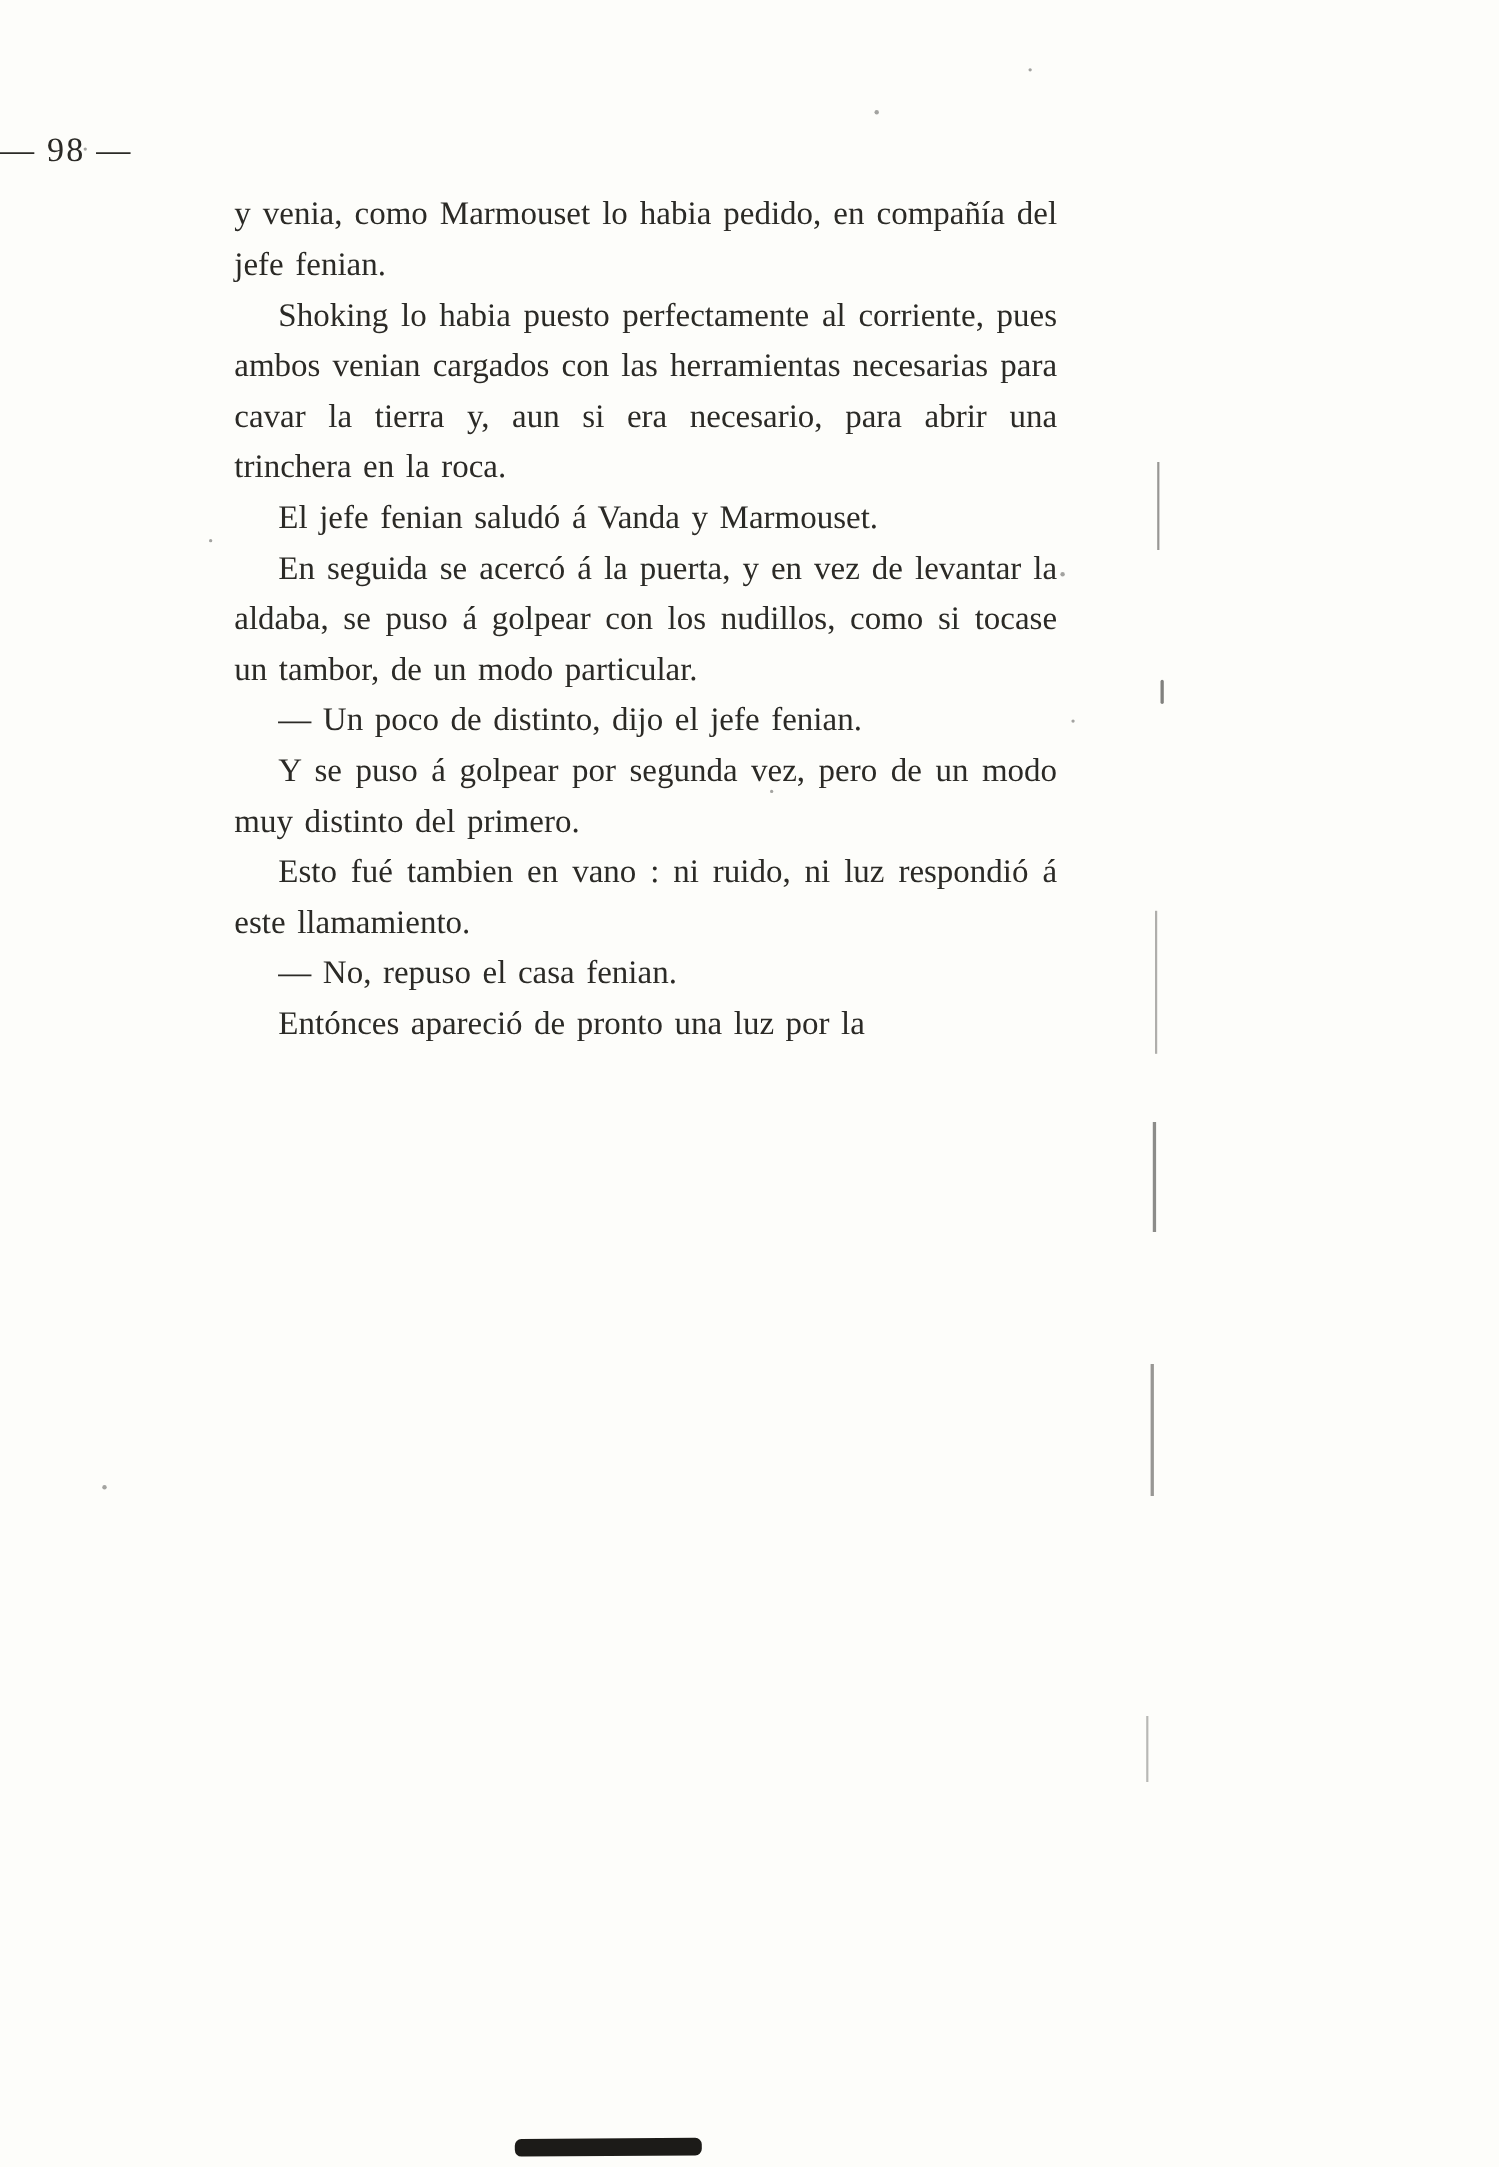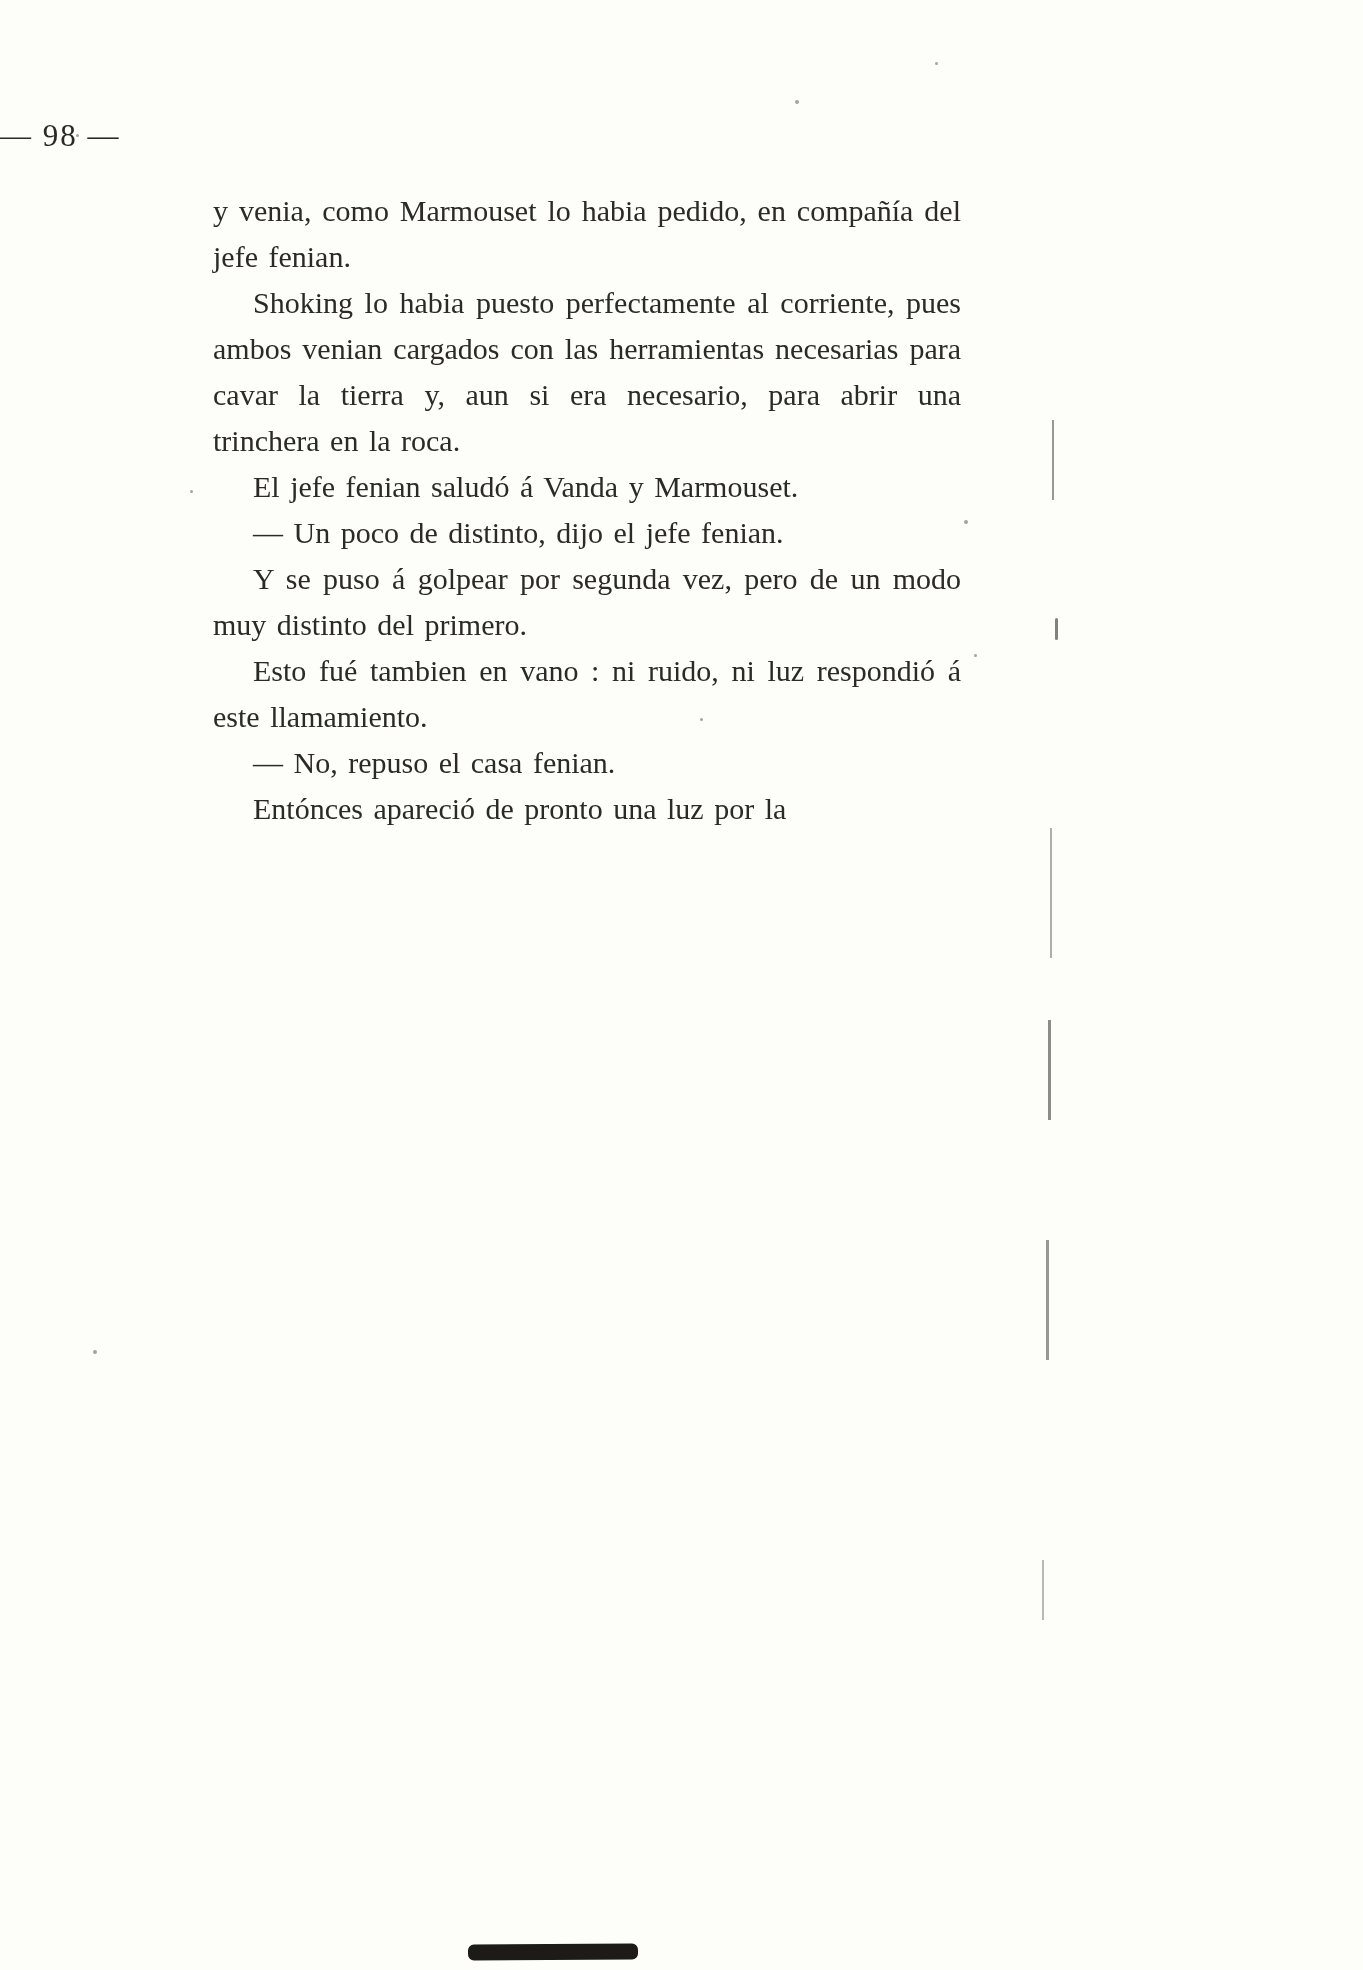--- a/index.html
+++ b/index.html
@@ -35,21 +35,20 @@
     line-height: 46px;
     text-align: justify;
     word-spacing: 3px;
   }
   .text-block p {
     margin: 0;
     text-indent: 40px;
   }
   .text-block p.no-indent {
     text-indent: 0;
-    margin-top: 16px;
   }
   
   .artifact {
     position: absolute;
     background: #1c1b18;
   }
   .smudge-bottom {
     left: 468px;
     top: 1944px;
     width: 170px;
@@ -117,20 +116,21 @@
 <body>
 
 <div class="scan-page">
 
   <div class="page-number">— 98 —</div>
 
   <div class="text-block">
     <p class="no-indent">y venia, como Marmouset lo habia pedido, en compañía del jefe fenian.</p>
     <p>Shoking lo habia puesto perfectamente al corriente, pues ambos venian cargados con las herramientas necesarias para cavar la tierra y, aun si era necesario, para abrir una trinchera en la roca.</p>
     <p>El jefe fenian saludó á Vanda y Marmouset.</p>
+    <p>En seguida se acercó á la puerta, y en vez de levantar la aldaba, se puso á golpear con los nudillos, como si tocase un tambor, de un modo particular.</p>
     <p>— Un poco de distinto, dijo el jefe fenian.</p>
     <p>Y se puso á golpear por segunda vez, pero de un modo muy distinto del primero.</p>
     <p>Esto fué tambien en vano : ni ruido, ni luz respondió á este llamamiento.</p>
     <p>— No, repuso el casa fenian.</p>
     <p>Entónces apareció de pronto una luz por la</p>
   </div>
 
   <div class="artifact smudge-bottom"></div>
   <div class="artifact edge-mark-1"></div>
   <div class="artifact edge-mark-2"></div>

